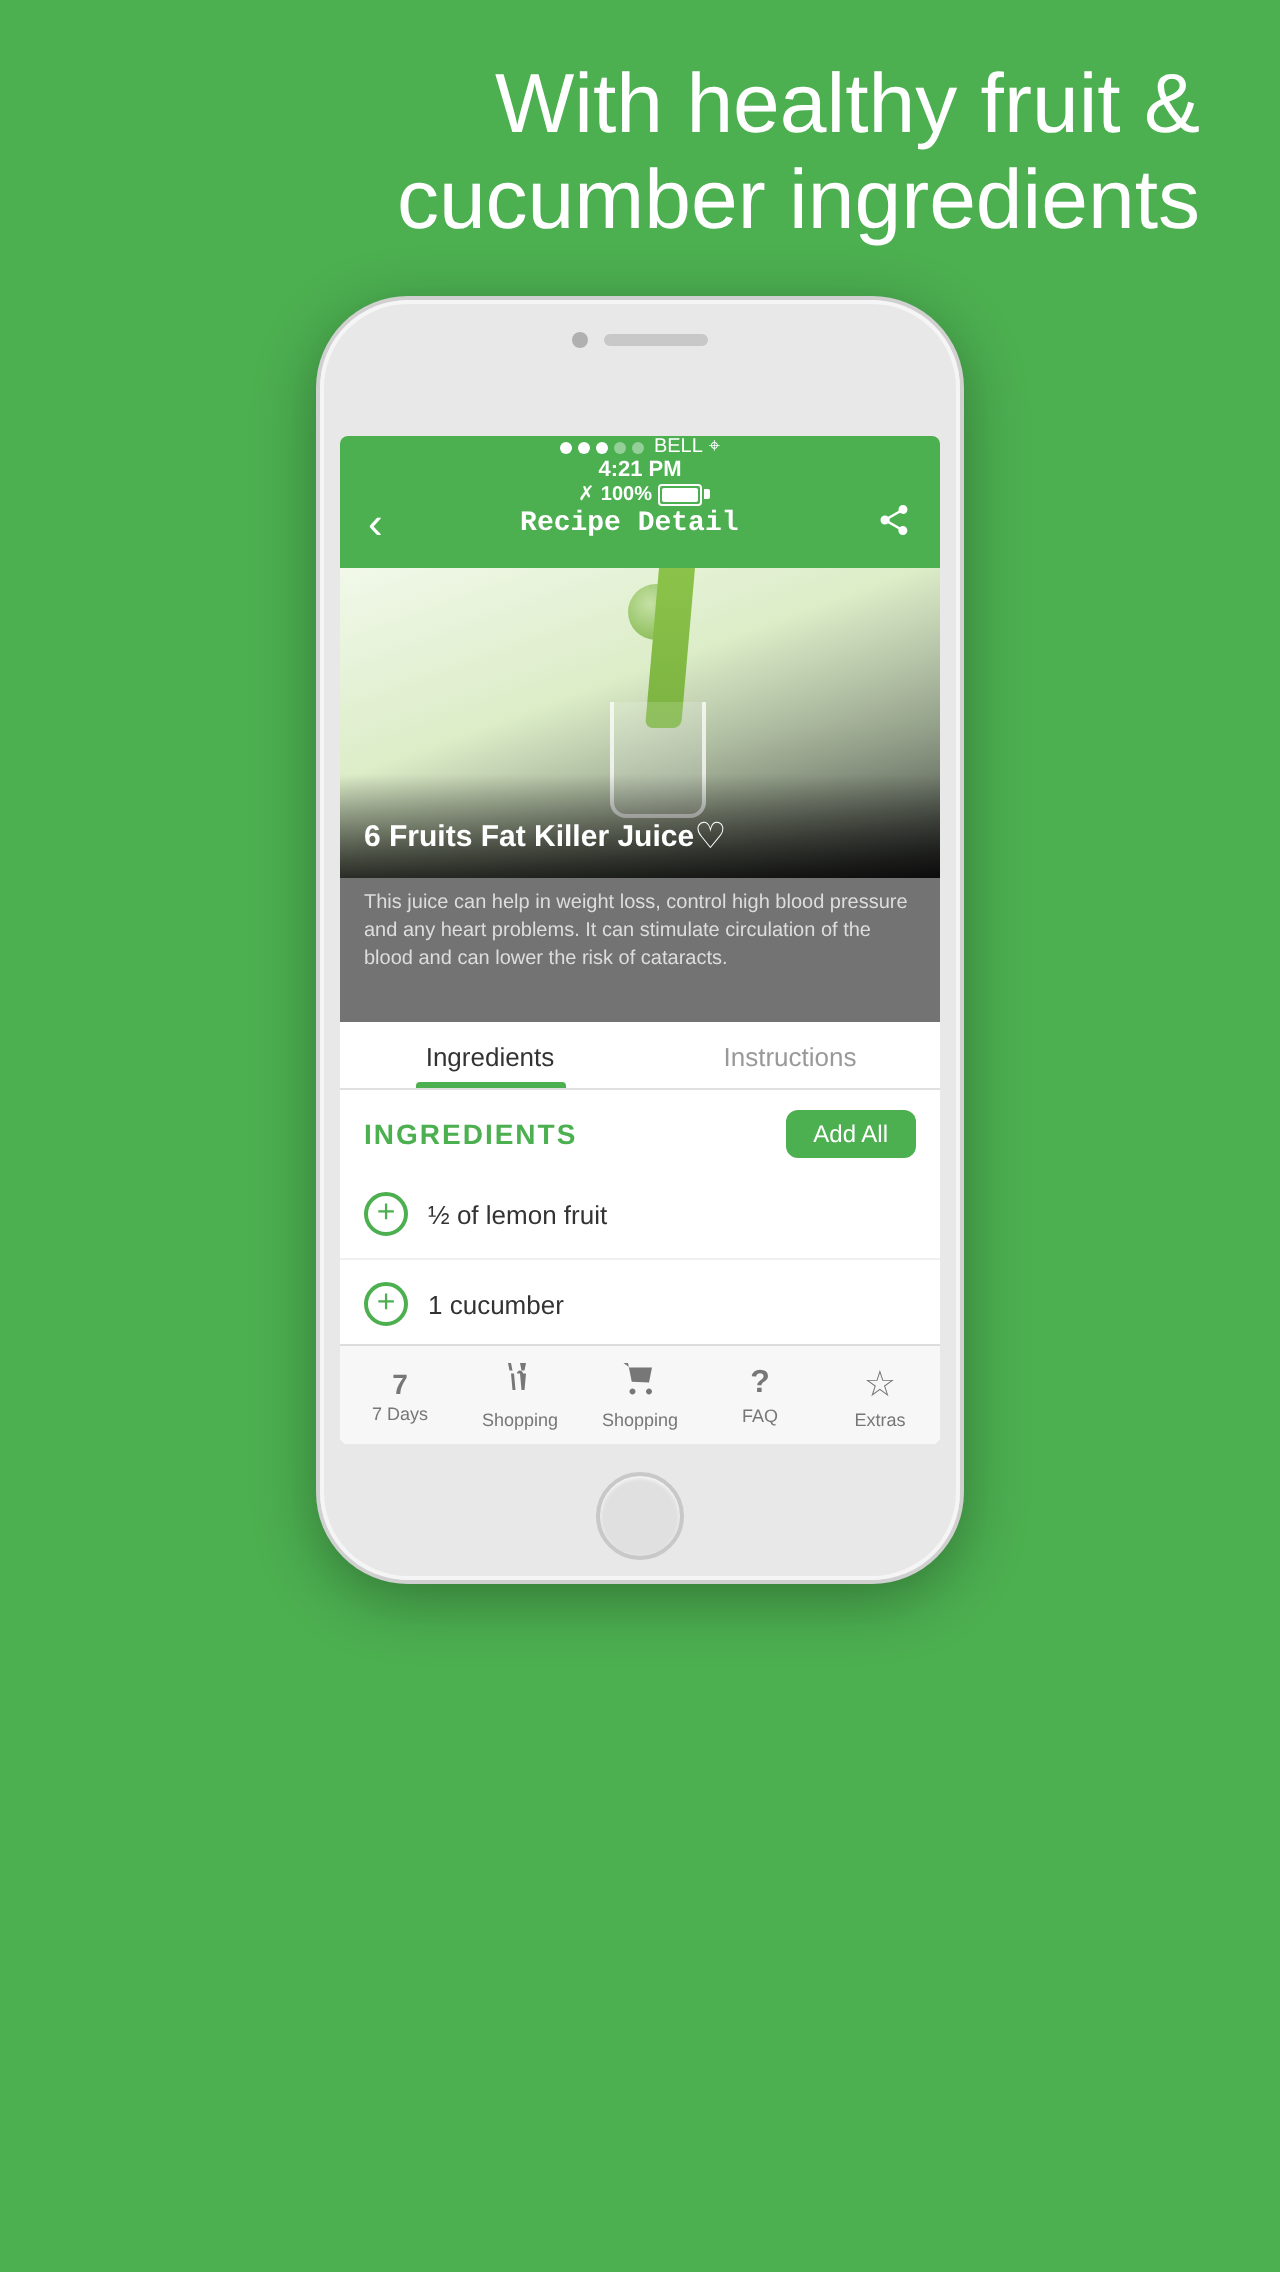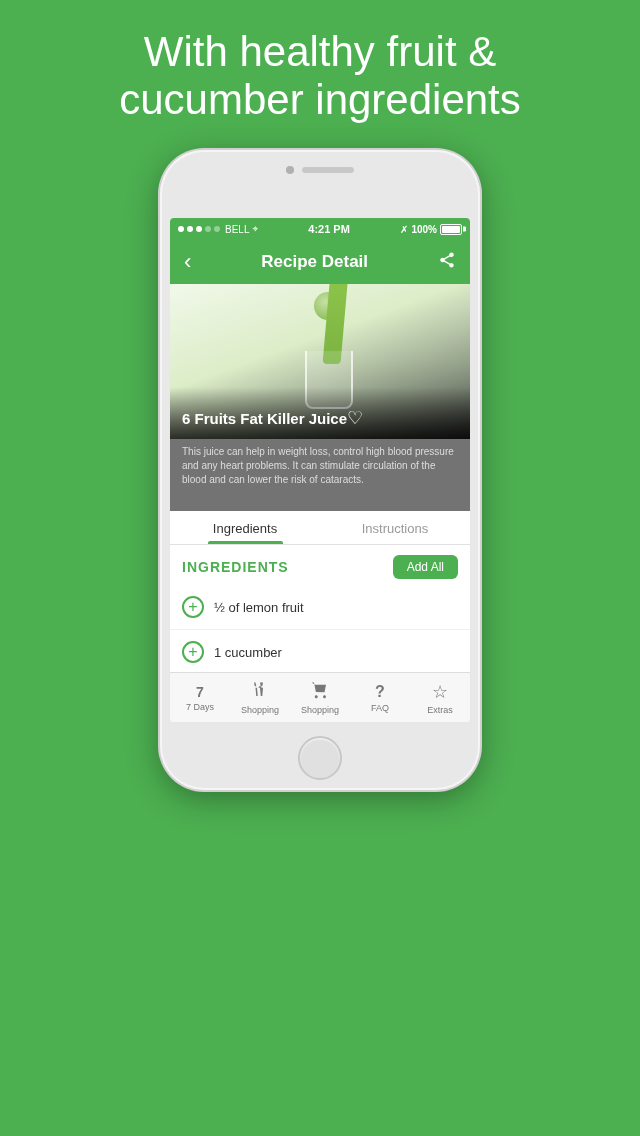--- a/index.html
+++ b/index.html
@@ -18,21 +18,21 @@
       height: 100%;
       background-color: #4caf50;
       position: absolute;
       top: 0; left: 0;
     }
 
     .headline {
       position: absolute;
       top: 28px;
       left: 0; right: 0;
-      text-align: center;
+      text-align: right;
       color: white;
       font-size: 42px;
       font-weight: 300;
       line-height: 1.15;
       padding: 0 40px;
     }
 
     
     .phone-shell {
       position: absolute;
@@ -103,20 +103,21 @@
     .status-bar {
       background: #4caf50;
       height: 22px;
       display: flex;
       align-items: center;
       justify-content: space-between;
       padding: 0 8px;
       font-size: 10px;
       color: white;
       font-weight: 500;
+      flex-direction: column;
     }
     .status-left { display: flex; align-items: center; gap: 3px; }
     .status-dot { width: 6px; height: 6px; background: white; border-radius: 50%; }
     .status-dot.dim { background: rgba(255,255,255,0.4); }
     .status-carrier { font-size: 10px; margin-left: 2px; }
     .status-wifi { font-size: 10px; }
     .status-center { font-size: 11px; font-weight: 600; }
     .status-right { display: flex; align-items: center; gap: 3px; }
     .status-battery-icon {
       width: 22px; height: 11px;
@@ -151,22 +152,23 @@
       padding: 0 14px;
     }
     .nav-back {
       color: white;
       font-size: 22px;
       font-weight: 200;
       cursor: pointer;
     }
     .nav-title {
       color: white;
-      font-size: 17px;
+      font-size: 14px;
       font-weight: 600;
+      font-family: Liberation Mono, monospace;
     }
     .nav-share {
       color: white;
       font-size: 18px;
     }
 
     
     .recipe-image-area {
       width: 100%;
       height: 155px;

